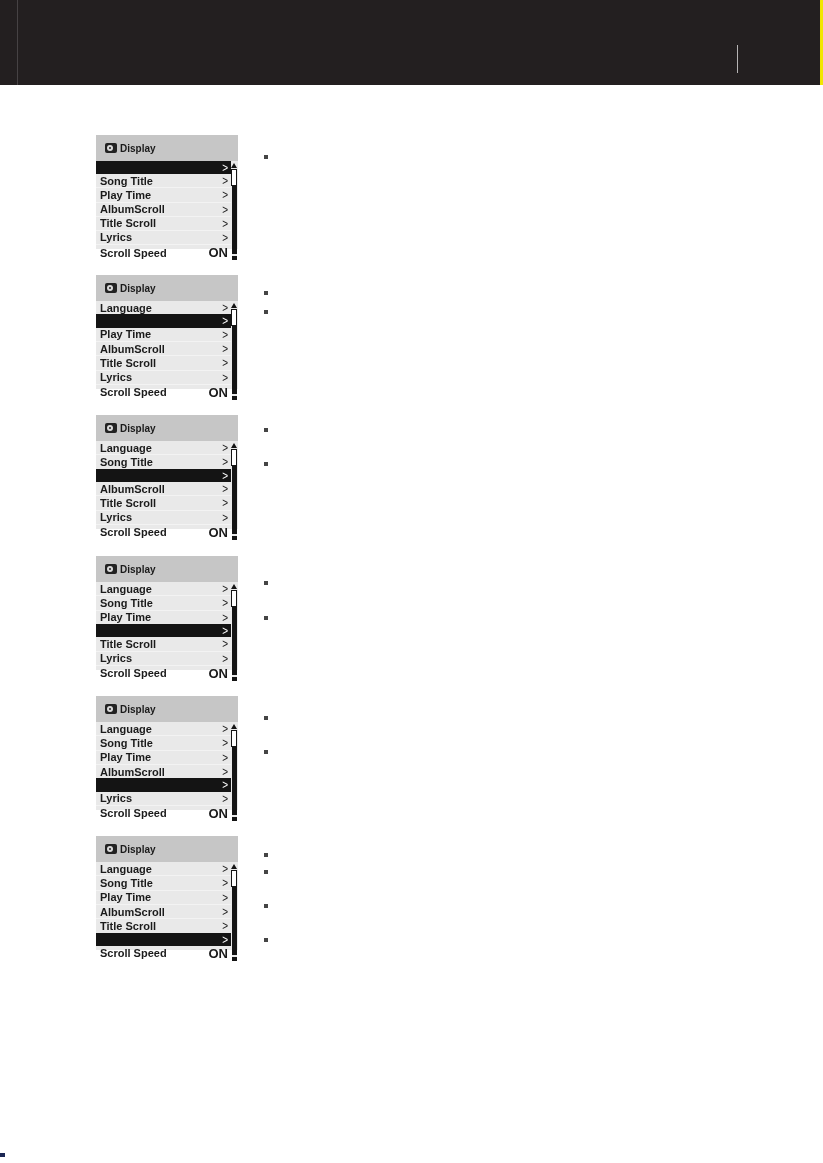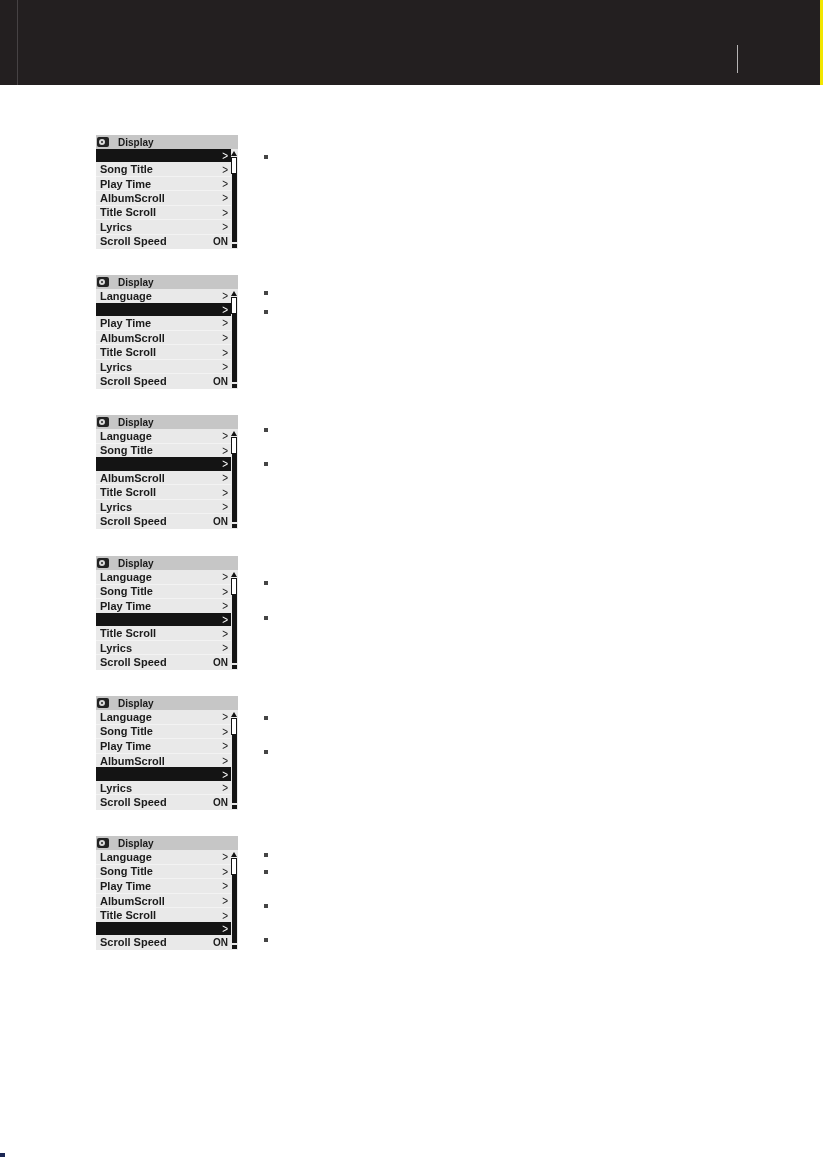--- a/index.html
+++ b/index.html
@@ -8,32 +8,32 @@
 
   
   .top-header { position:absolute; left:0; top:0; width:823px; height:85px; background:#231f20; }
   .hdr-line-left  { position:absolute; left:17px;  top:0;    width:1px; height:85px; background:#46４;
                     background:#464244; }
   .hdr-line-right { position:absolute; left:737px; top:45px; width:1px; height:28px; background:#b5b3b4; }
   .accent-stripe  { position:absolute; right:0; top:0; width:3px; height:85px; background:#f2e600; }
 
   
   .menu { position:absolute; left:96px; width:142px; height:114px; background:#e9e9e9; }
-  .titlebar { height:14px; background:#c6c6c6; display:flex; align-items:center; gap:9px; padding-left:1px; }
+  .titlebar { height:26px; background:#c6c6c6; display:flex; align-items:center; gap:3px; padding-left:9px; }
   .disp-icon { width:12px; height:10px; background:#222222; border-radius:2px; position:relative; flex:0 0 auto; }
   .disp-icon::before { content:""; position:absolute; left:2px; top:2px; width:6px; height:6px; border-radius:50%; background:#d9d9d9; }
   .disp-icon::after  { content:""; position:absolute; left:4px; top:4px; width:2px; height:2px; border-radius:50%; background:#222222; }
   .ttl { font-size:10px; font-weight:bold; color:#1a1a1a; }
 
   .list { position:relative; height:99px; }
   .rows { position:absolute; left:0; top:0; width:135px; height:99px; display:flex; flex-direction:column; }
   .row { flex:1; display:flex; align-items:center; justify-content:space-between; padding:0 3px 0 4px; }
   .row + .row { border-top:1px solid #f3f3f3; }
   .row .lbl { font-size:11px; font-weight:bold; color:#1b1b1b; white-space:nowrap; }
-  .row .val { font-size:10px; font-weight:bold; color:#1b1b1b; }
+  .row .val { font-size:13px; font-weight:bold; color:#1b1b1b; }
   .row .chev { font-weight:normal; font-size:10px; display:inline-block; transform:scaleY(1.25); }
   .row.hl { background:#141414; border-top:none; }
   .row.hl + .row { border-top:none; }
   .row.hl .val { color:#ffffff; }
 
   .sb { position:absolute; right:1px; top:0; width:6px; height:99px; display:flex; flex-direction:column; align-items:center; }
   .sb-up    { width:0; height:0; border-left:3px solid transparent; border-right:3px solid transparent;
               border-bottom:5px solid #141414; margin-top:2px; }
   .sb-thumb { width:6px; height:17px; background:#ffffff; border:1px solid #141414; margin-top:1px; }
   .sb-track { width:5px; flex:1 1 auto; background:#141414; }

